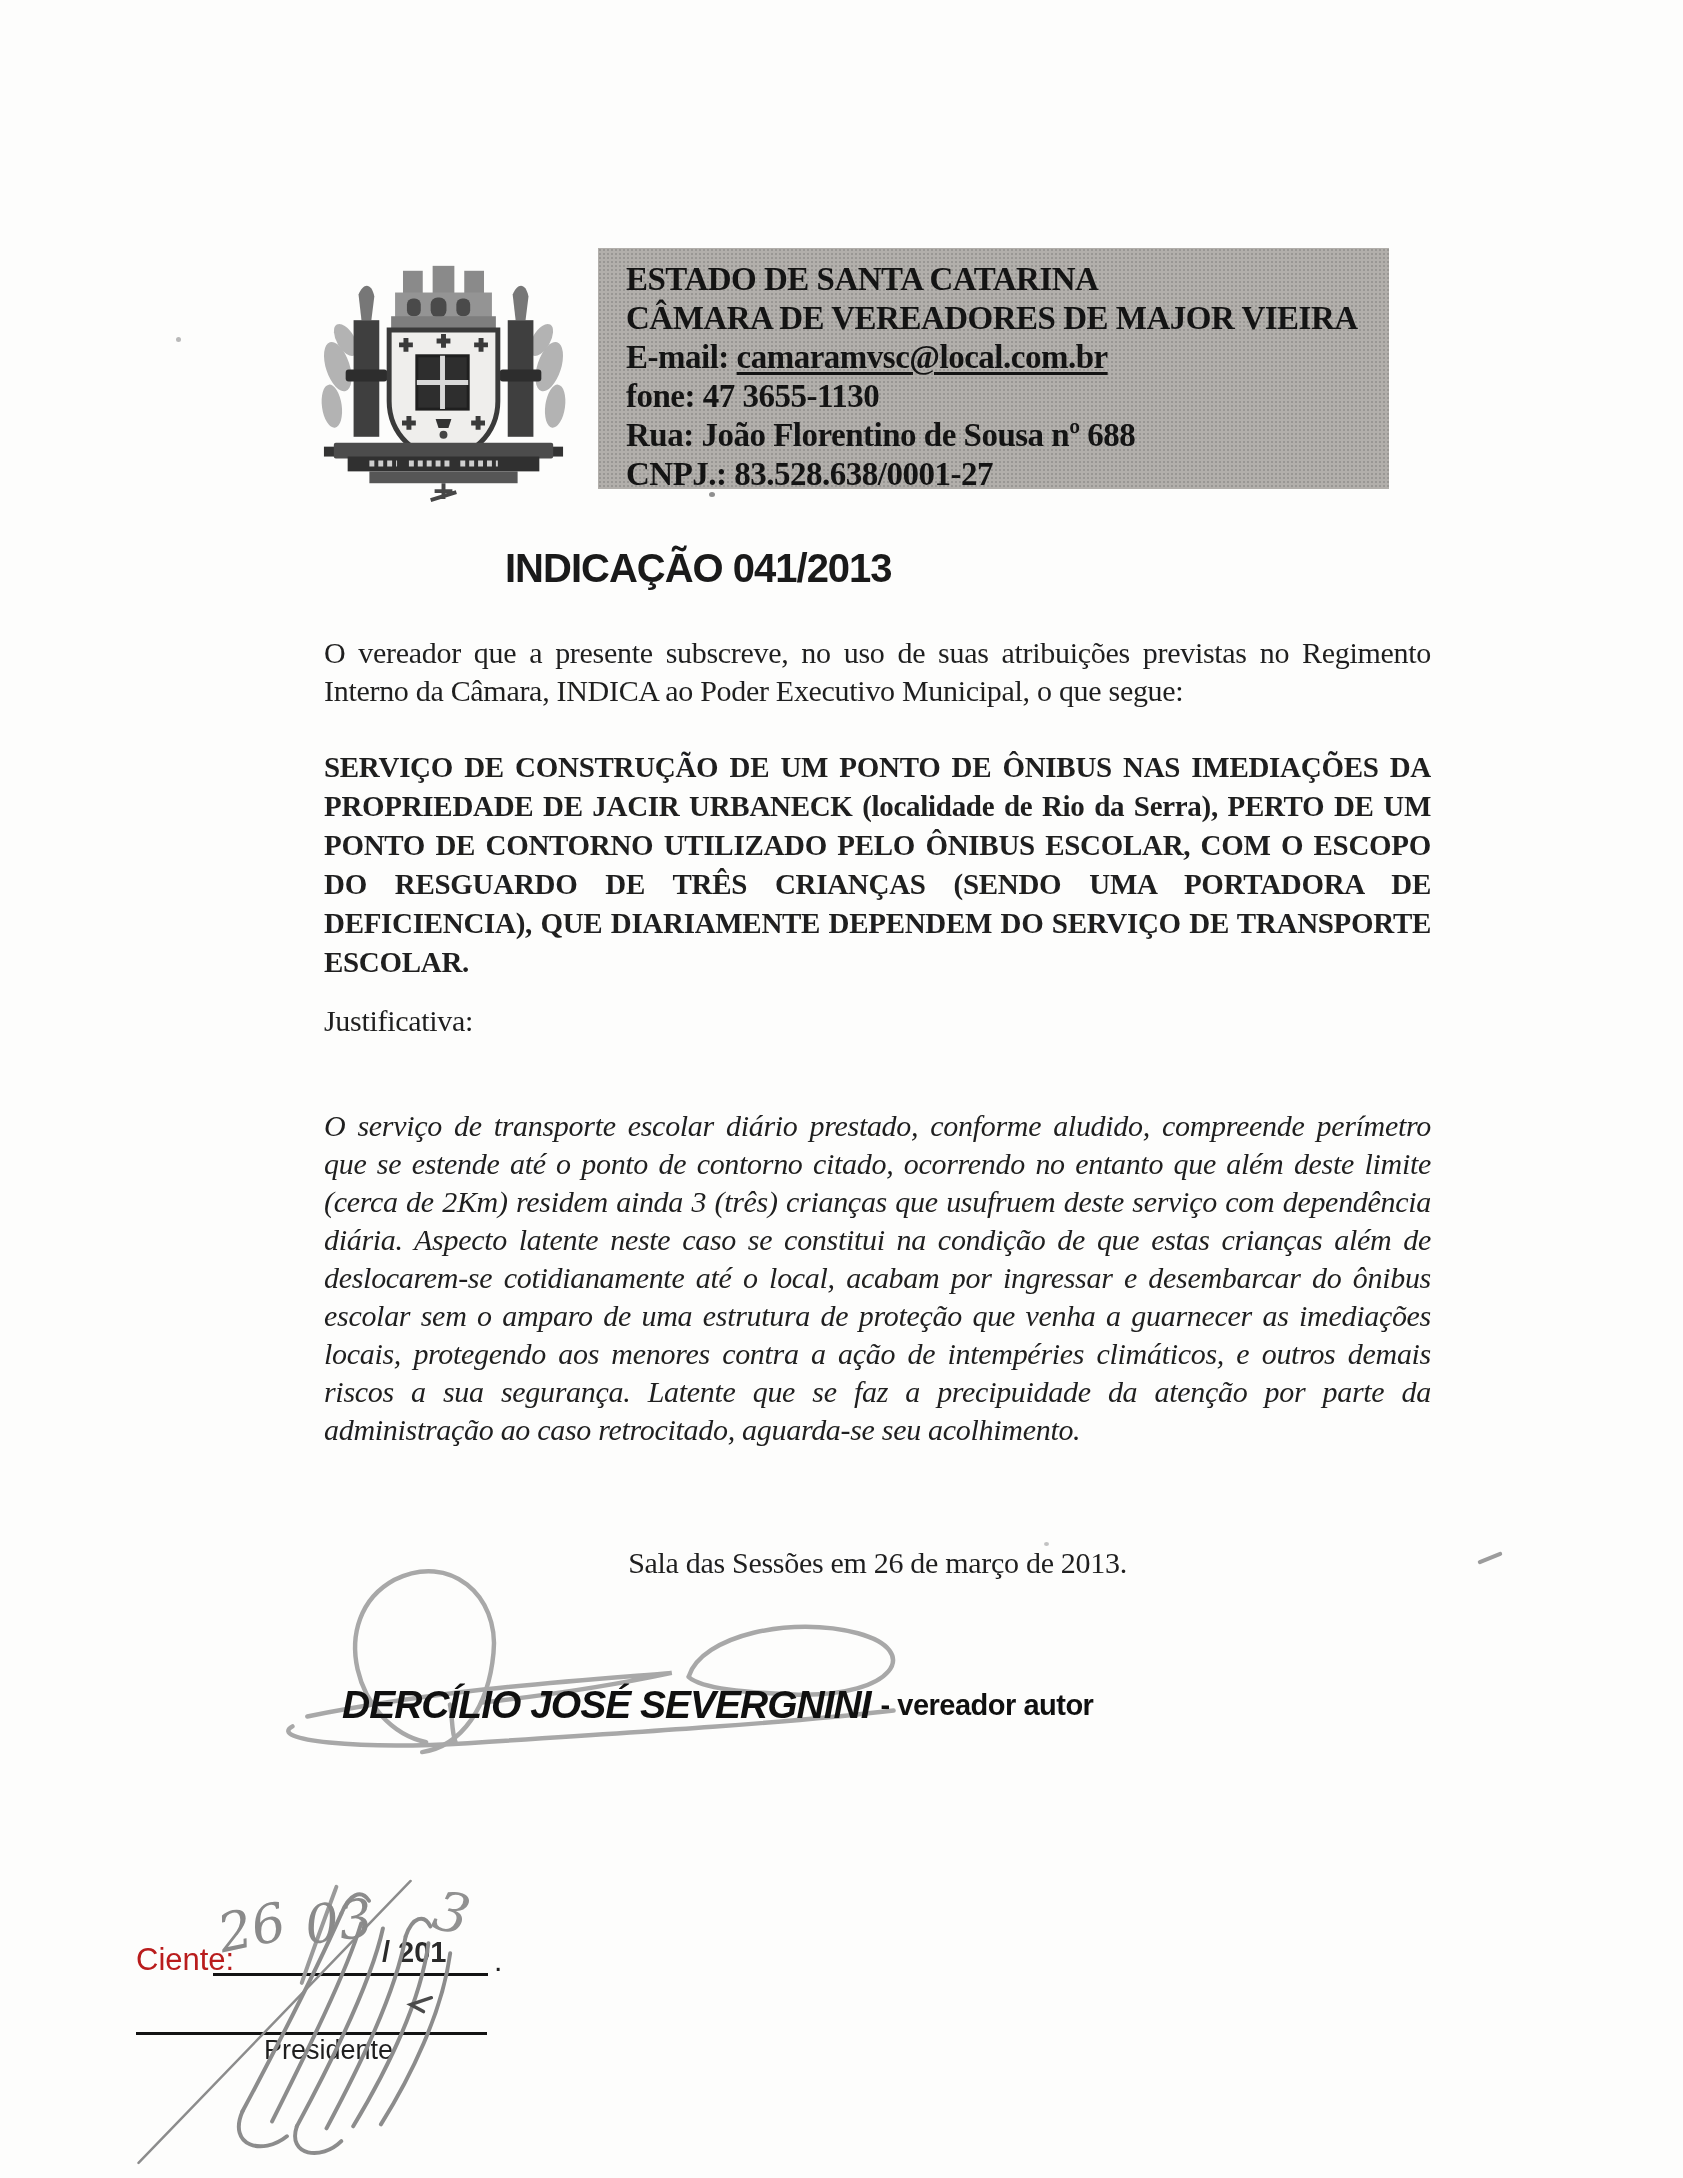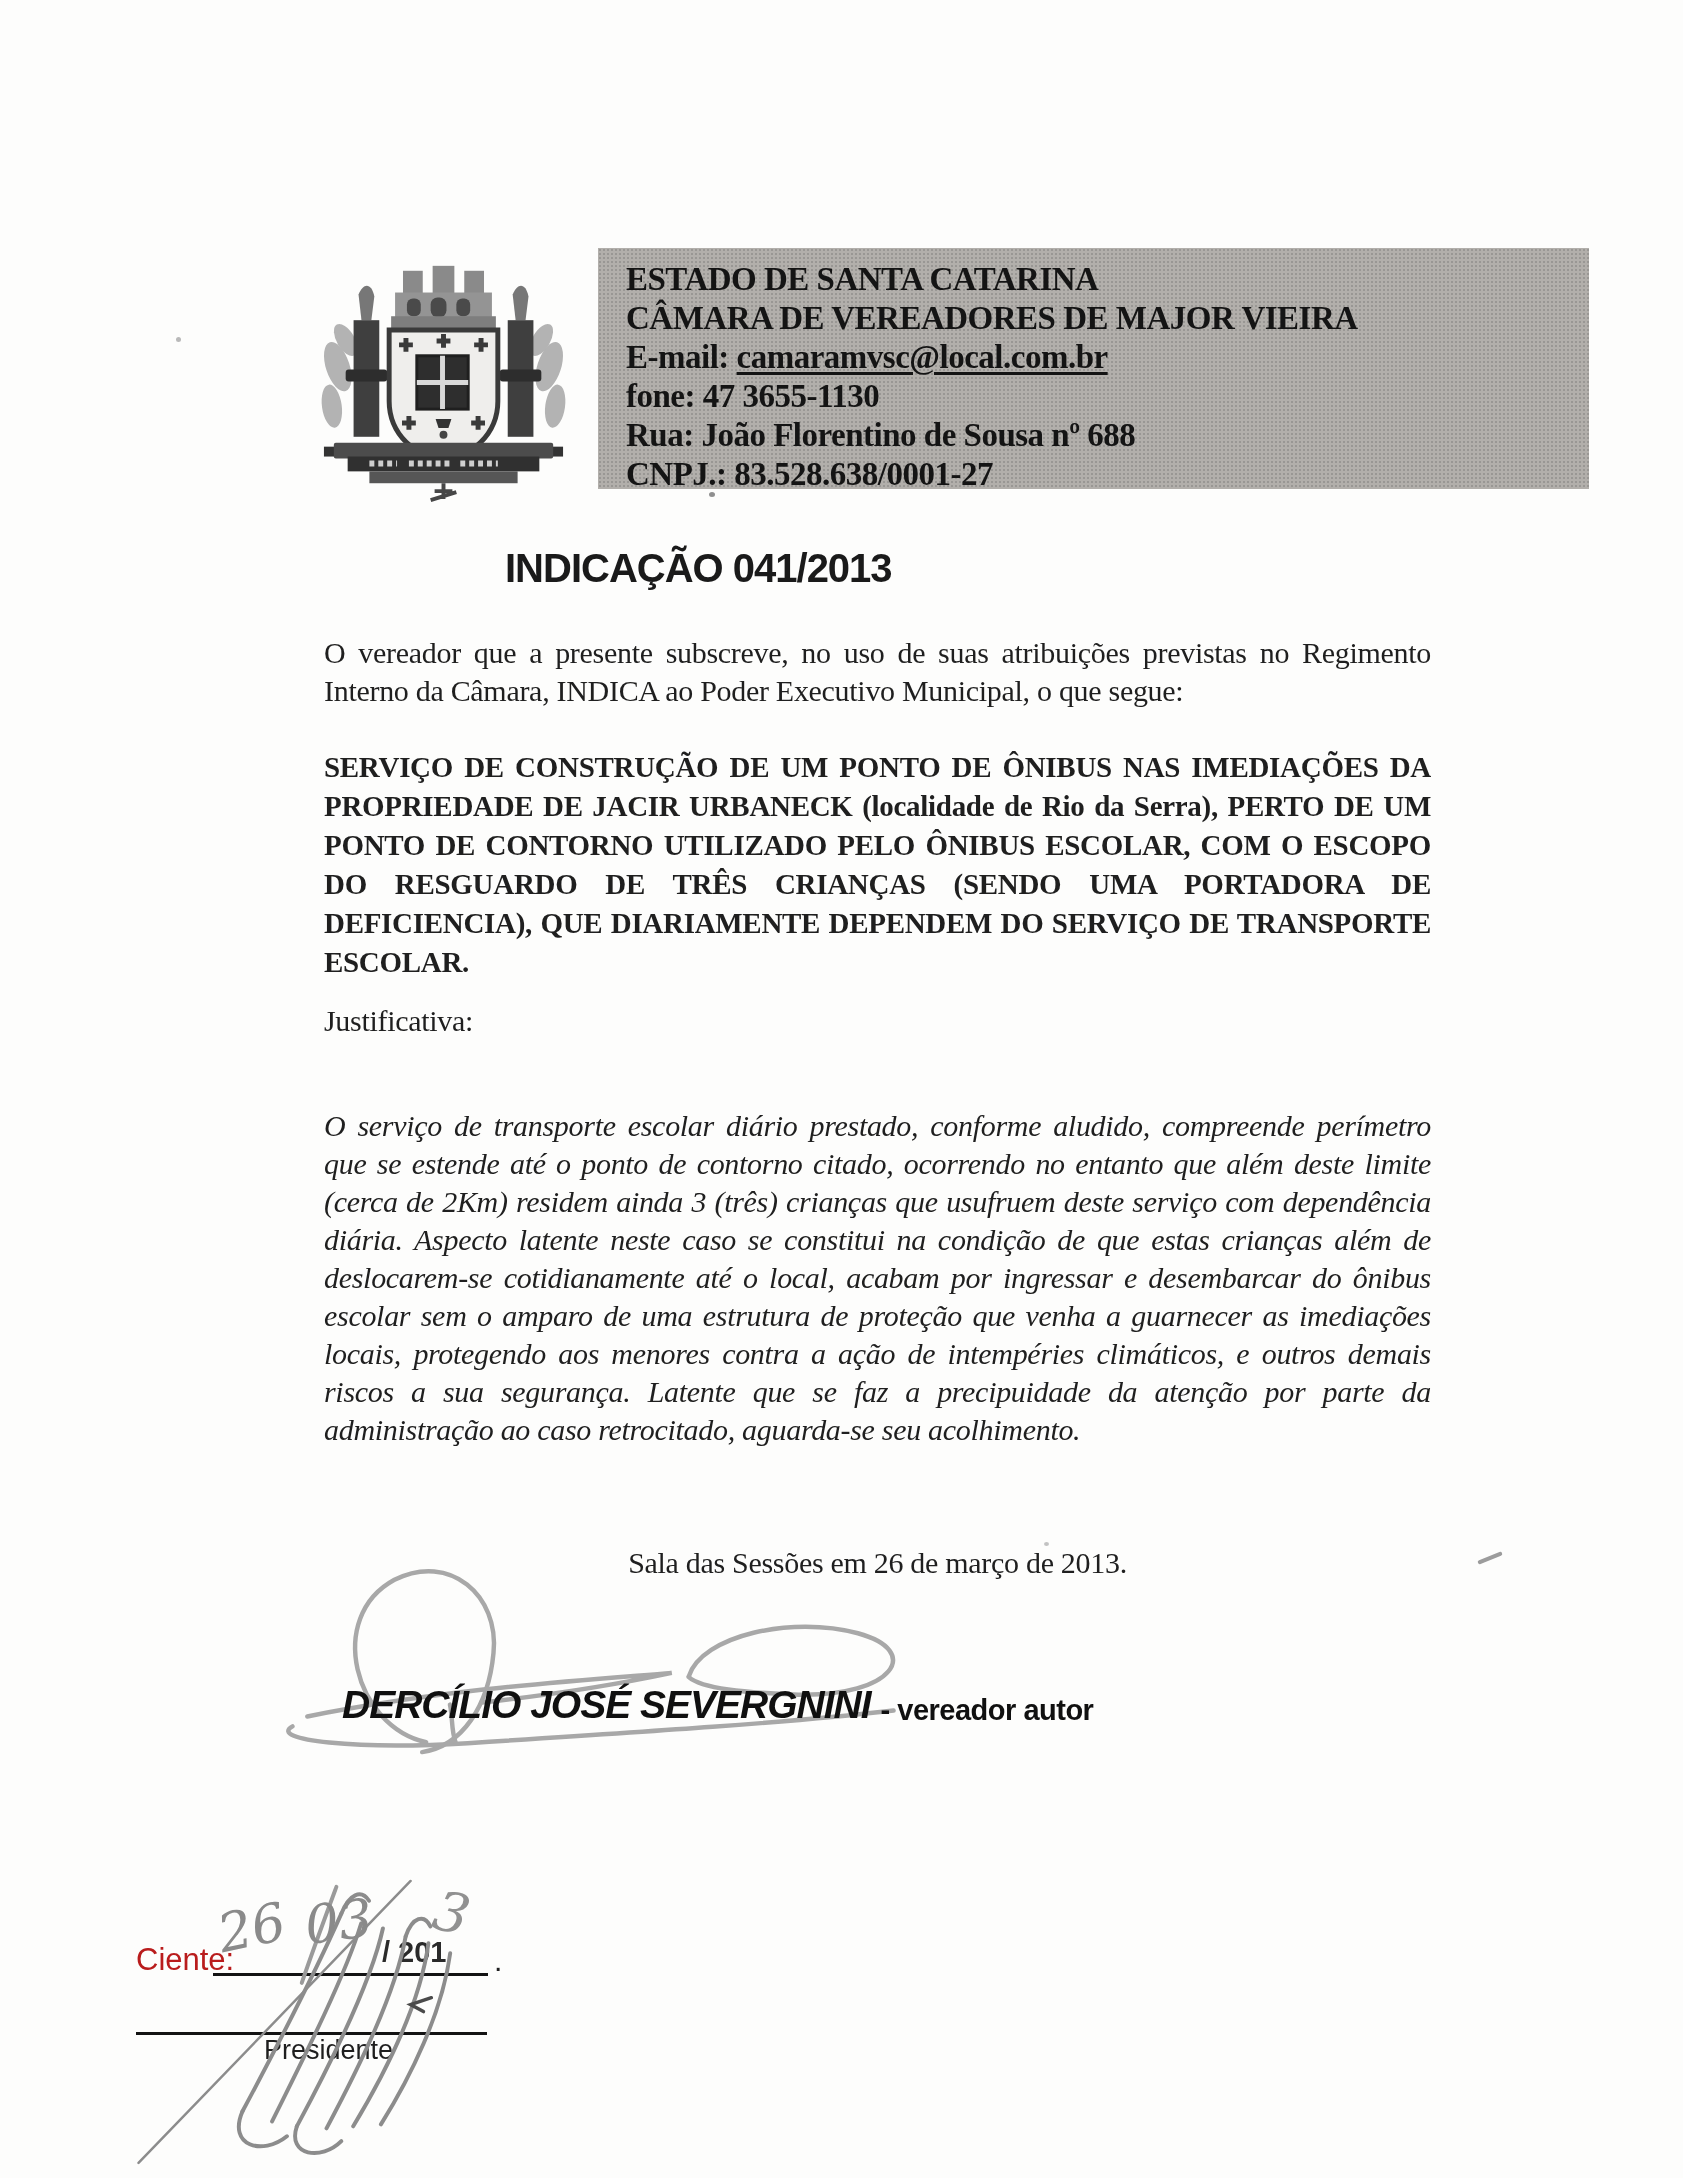--- a/index.html
+++ b/index.html
@@ -7,21 +7,21 @@
     position:relative;
     width:1683px;height:2178px;
     background:#fdfdfc;
     overflow:hidden;
     font-family:"Liberation Serif", serif;
     color:#1d1d1d;
   }
   
   .crest{position:absolute;left:312px;top:253px;width:263px;height:249px;}
   .banner{
-    position:absolute;left:598px;top:248px;width:991px;height:241px;
+    position:absolute;left:598px;top:248px;width:791px;height:241px;
     background-color:#b2afab;
     background-image:radial-gradient(rgba(80,80,80,.25) 1px, transparent 1.2px);
     background-size:4px 4px;
     padding:12px 0 0 28px;box-sizing:border-box;
   }
   .banner .bline{
     font-family:"Liberation Serif", serif;
     font-weight:700;font-size:33px;line-height:39px;
     letter-spacing:-0.5px;color:#141414;white-space:nowrap;
   }
@@ -39,21 +39,21 @@
   }
   .p-intro{top:634px;}
   .p-subject{top:748px;font-weight:700;line-height:39px;font-size:29px;}
   .p-just-label{top:1002px;text-align:left;}
   .p-body{top:1107px;font-style:italic;}
   .p-session{top:1544px;text-align:center;}
   
   .sig-derc{position:absolute;left:238px;top:1556px;width:713px;height:208px;z-index:1;}
   .name-line{
     position:absolute;left:342px;top:1683px;z-index:2;
-    display:flex;align-items:flex-end;white-space:nowrap;
+    display:flex;align-items:center;white-space:nowrap;
     font-family:"Liberation Sans", sans-serif;color:#101010;
   }
   .name-line .auth-name{font-weight:700;font-style:italic;font-size:39px;letter-spacing:-1px;}
   .name-line .auth-role{font-weight:700;font-size:29px;margin-left:10px;letter-spacing:-0.5px;}
   
   .ciente-label{
     position:absolute;left:136px;top:1942px;
     font-family:"Liberation Sans", sans-serif;font-size:31px;color:#b91c1c;
   }
   .ack-line1{position:absolute;left:213px;top:1933px;width:275px;height:40px;

